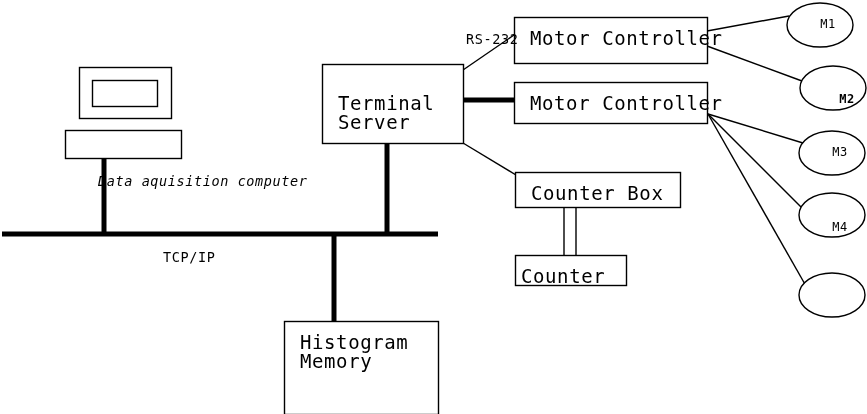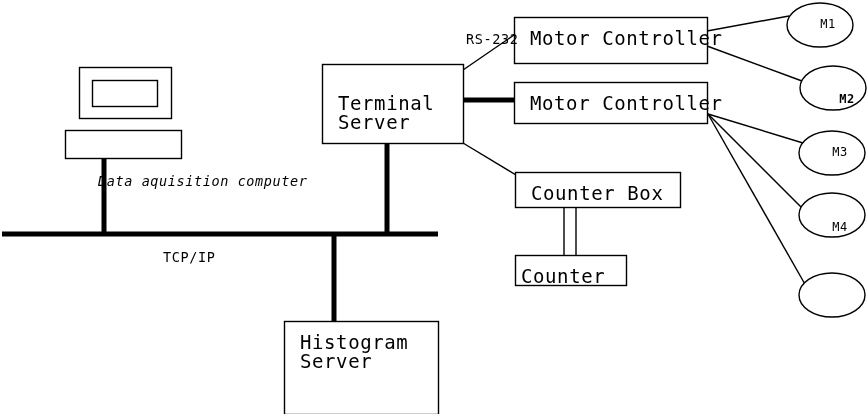--- a/index.html
+++ b/index.html
@@ -102,21 +102,21 @@
   </svg>
 
   <div id="label-layer">
       <div class="node-label" style="left: 338px; top: 76px; margin-top: 18px;">Terminal
 Server</div>
       <div class="node-label" style="left: 530px; top: 29px;">Motor Controller</div>
       <div class="node-label" style="left: 530px; top: 94px;">Motor Controller</div>
       <div class="node-label" style="left: 531px; top: 184px; text-align: center;">Counter Box</div>
       <div class="node-label" style="left: 521px; top: 267px;">Counter</div>
       <div class="node-label" style="left: 300px; top: 333px;">Histogram
-Server</div>
+Memory</div>
       <div class="ellipse-label" style="left: 787px; top: 17px; width: 66px;">M1</div>
       <div class="ellipse-label" style="left: 800px; top: 92px; width: 78px; font-weight: bold;">M2</div>
       <div class="ellipse-label" style="left: 799px; top: 145px; width: 66px;">M3</div>
       <div class="ellipse-label" style="left: 799px; top: 220px; width: 66px;">M4</div>
       <div class="ellipse-label" style="left: 799px; top: 287px; width: 66px; padding-left: 44px;">M5</div>
       <div class="free-label" style="left: 434px; top: 30px;">RS-232</div>
       <div class="free-label" style="left: 66px; top: 172px; font-style: italic;">Data aquisition computer</div>
       <div class="free-label" style="left: 131px; top: 248px; text-align: right;">TCP/IP</div>
     </div>
 

